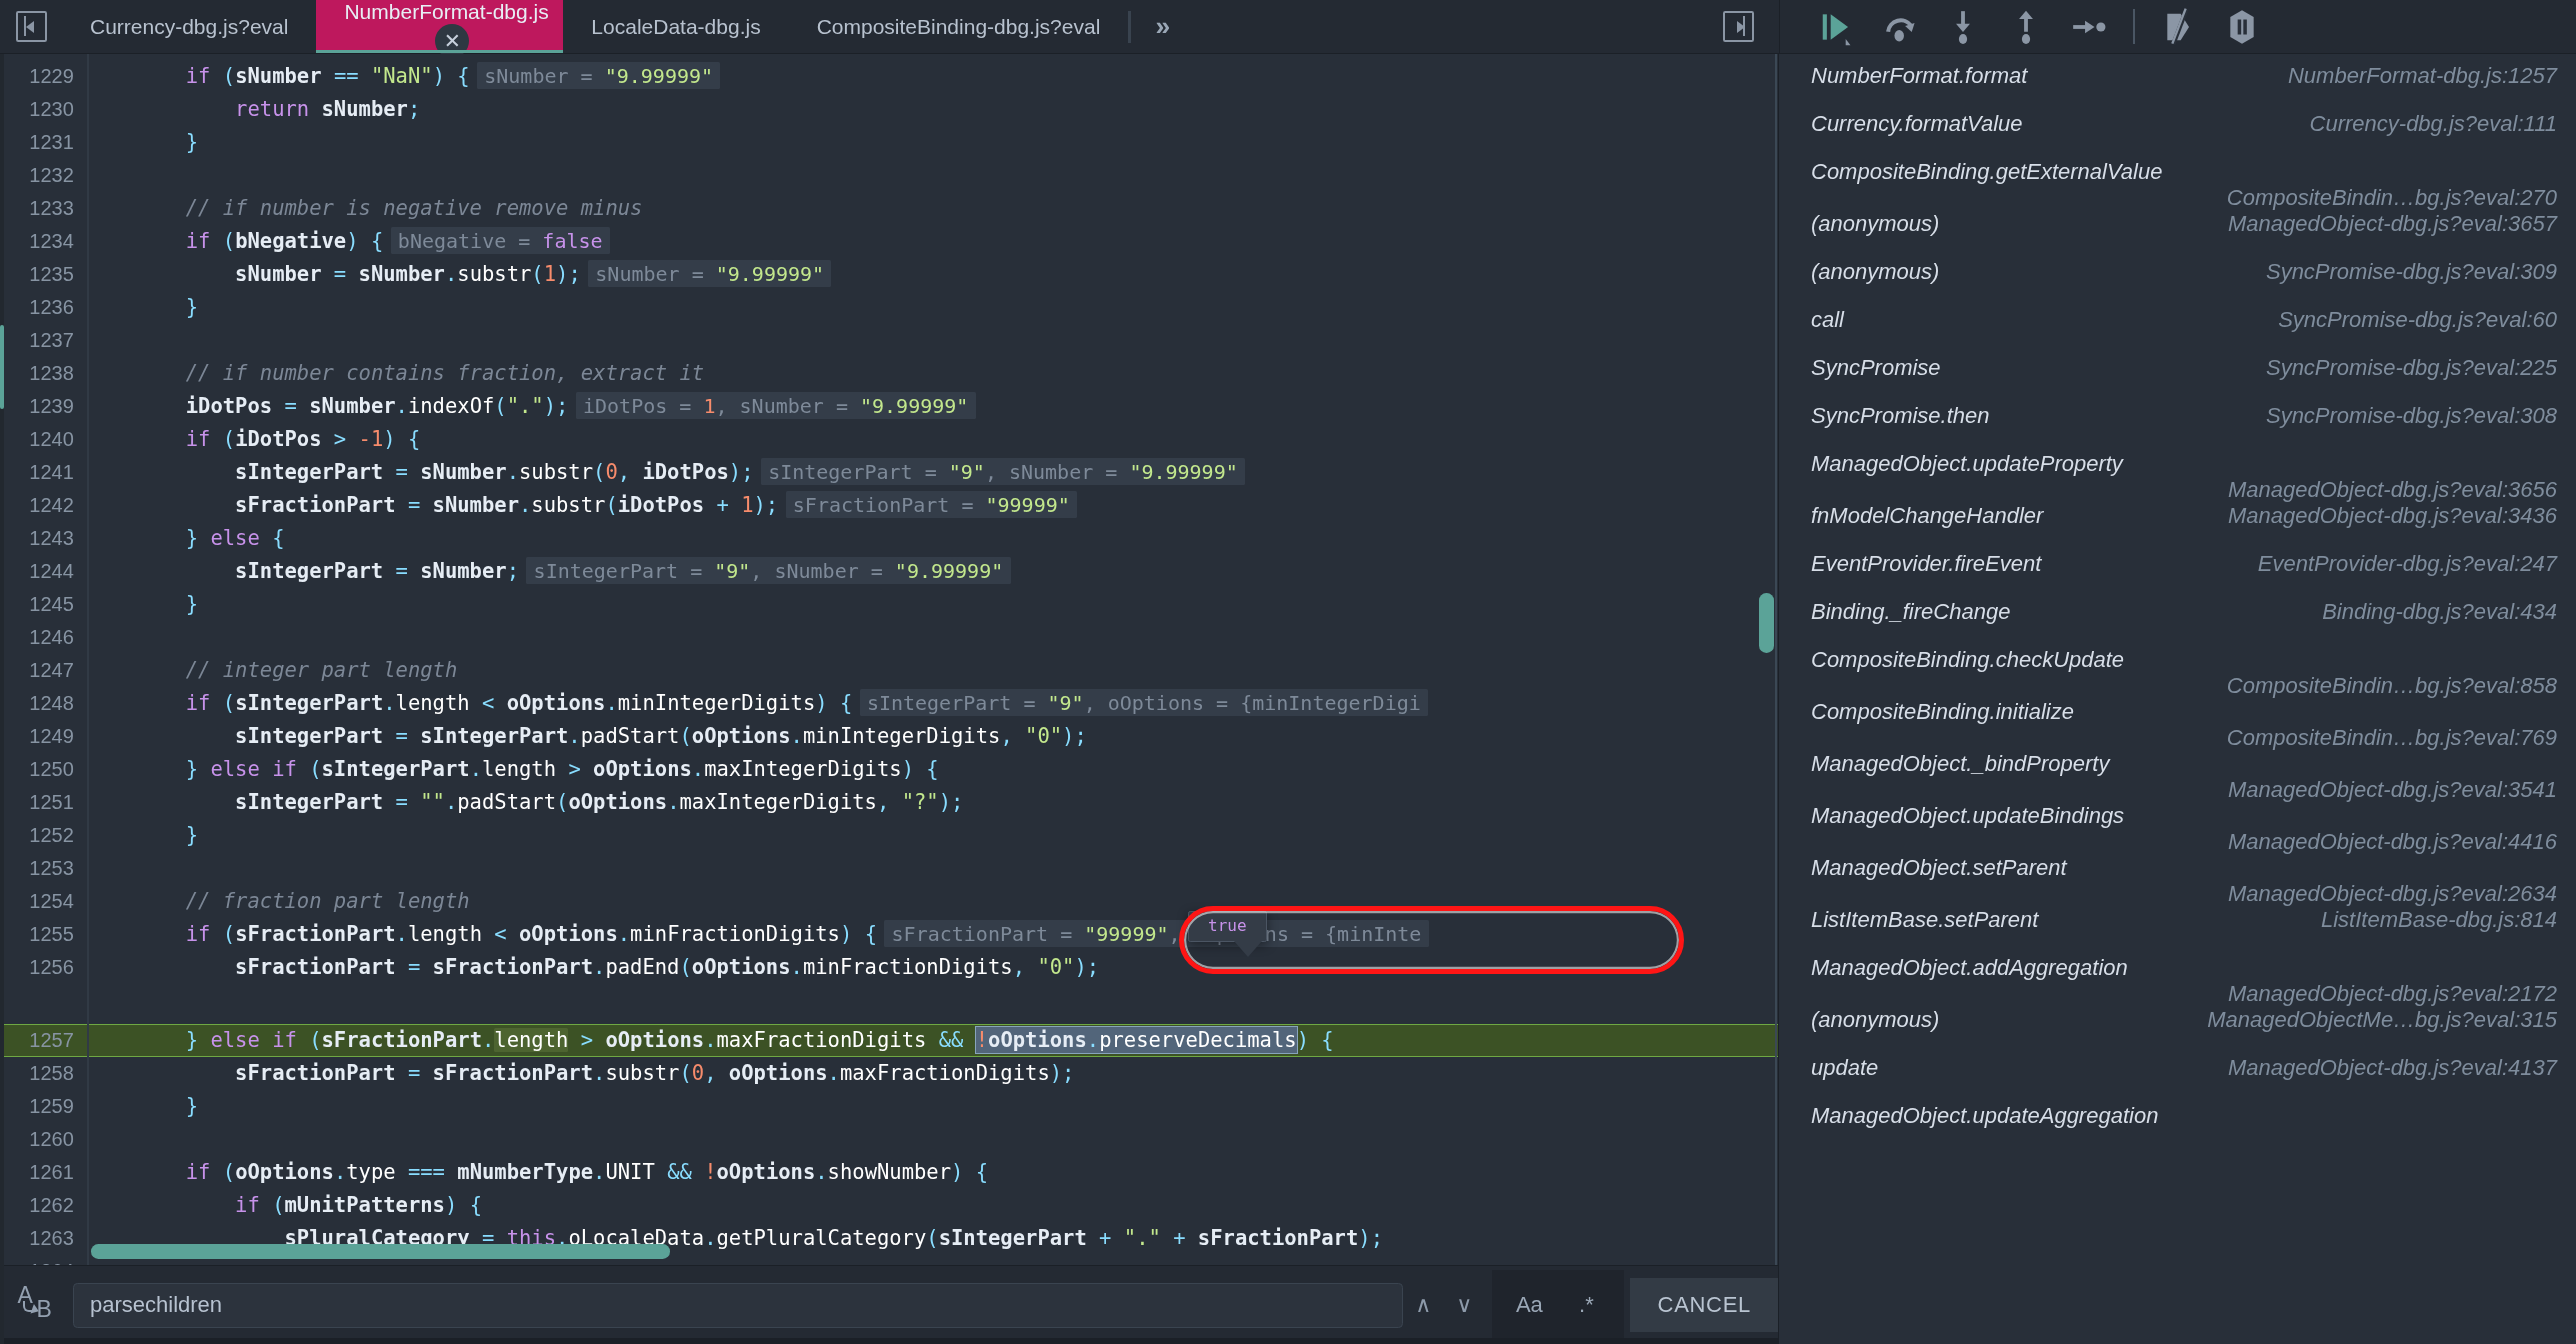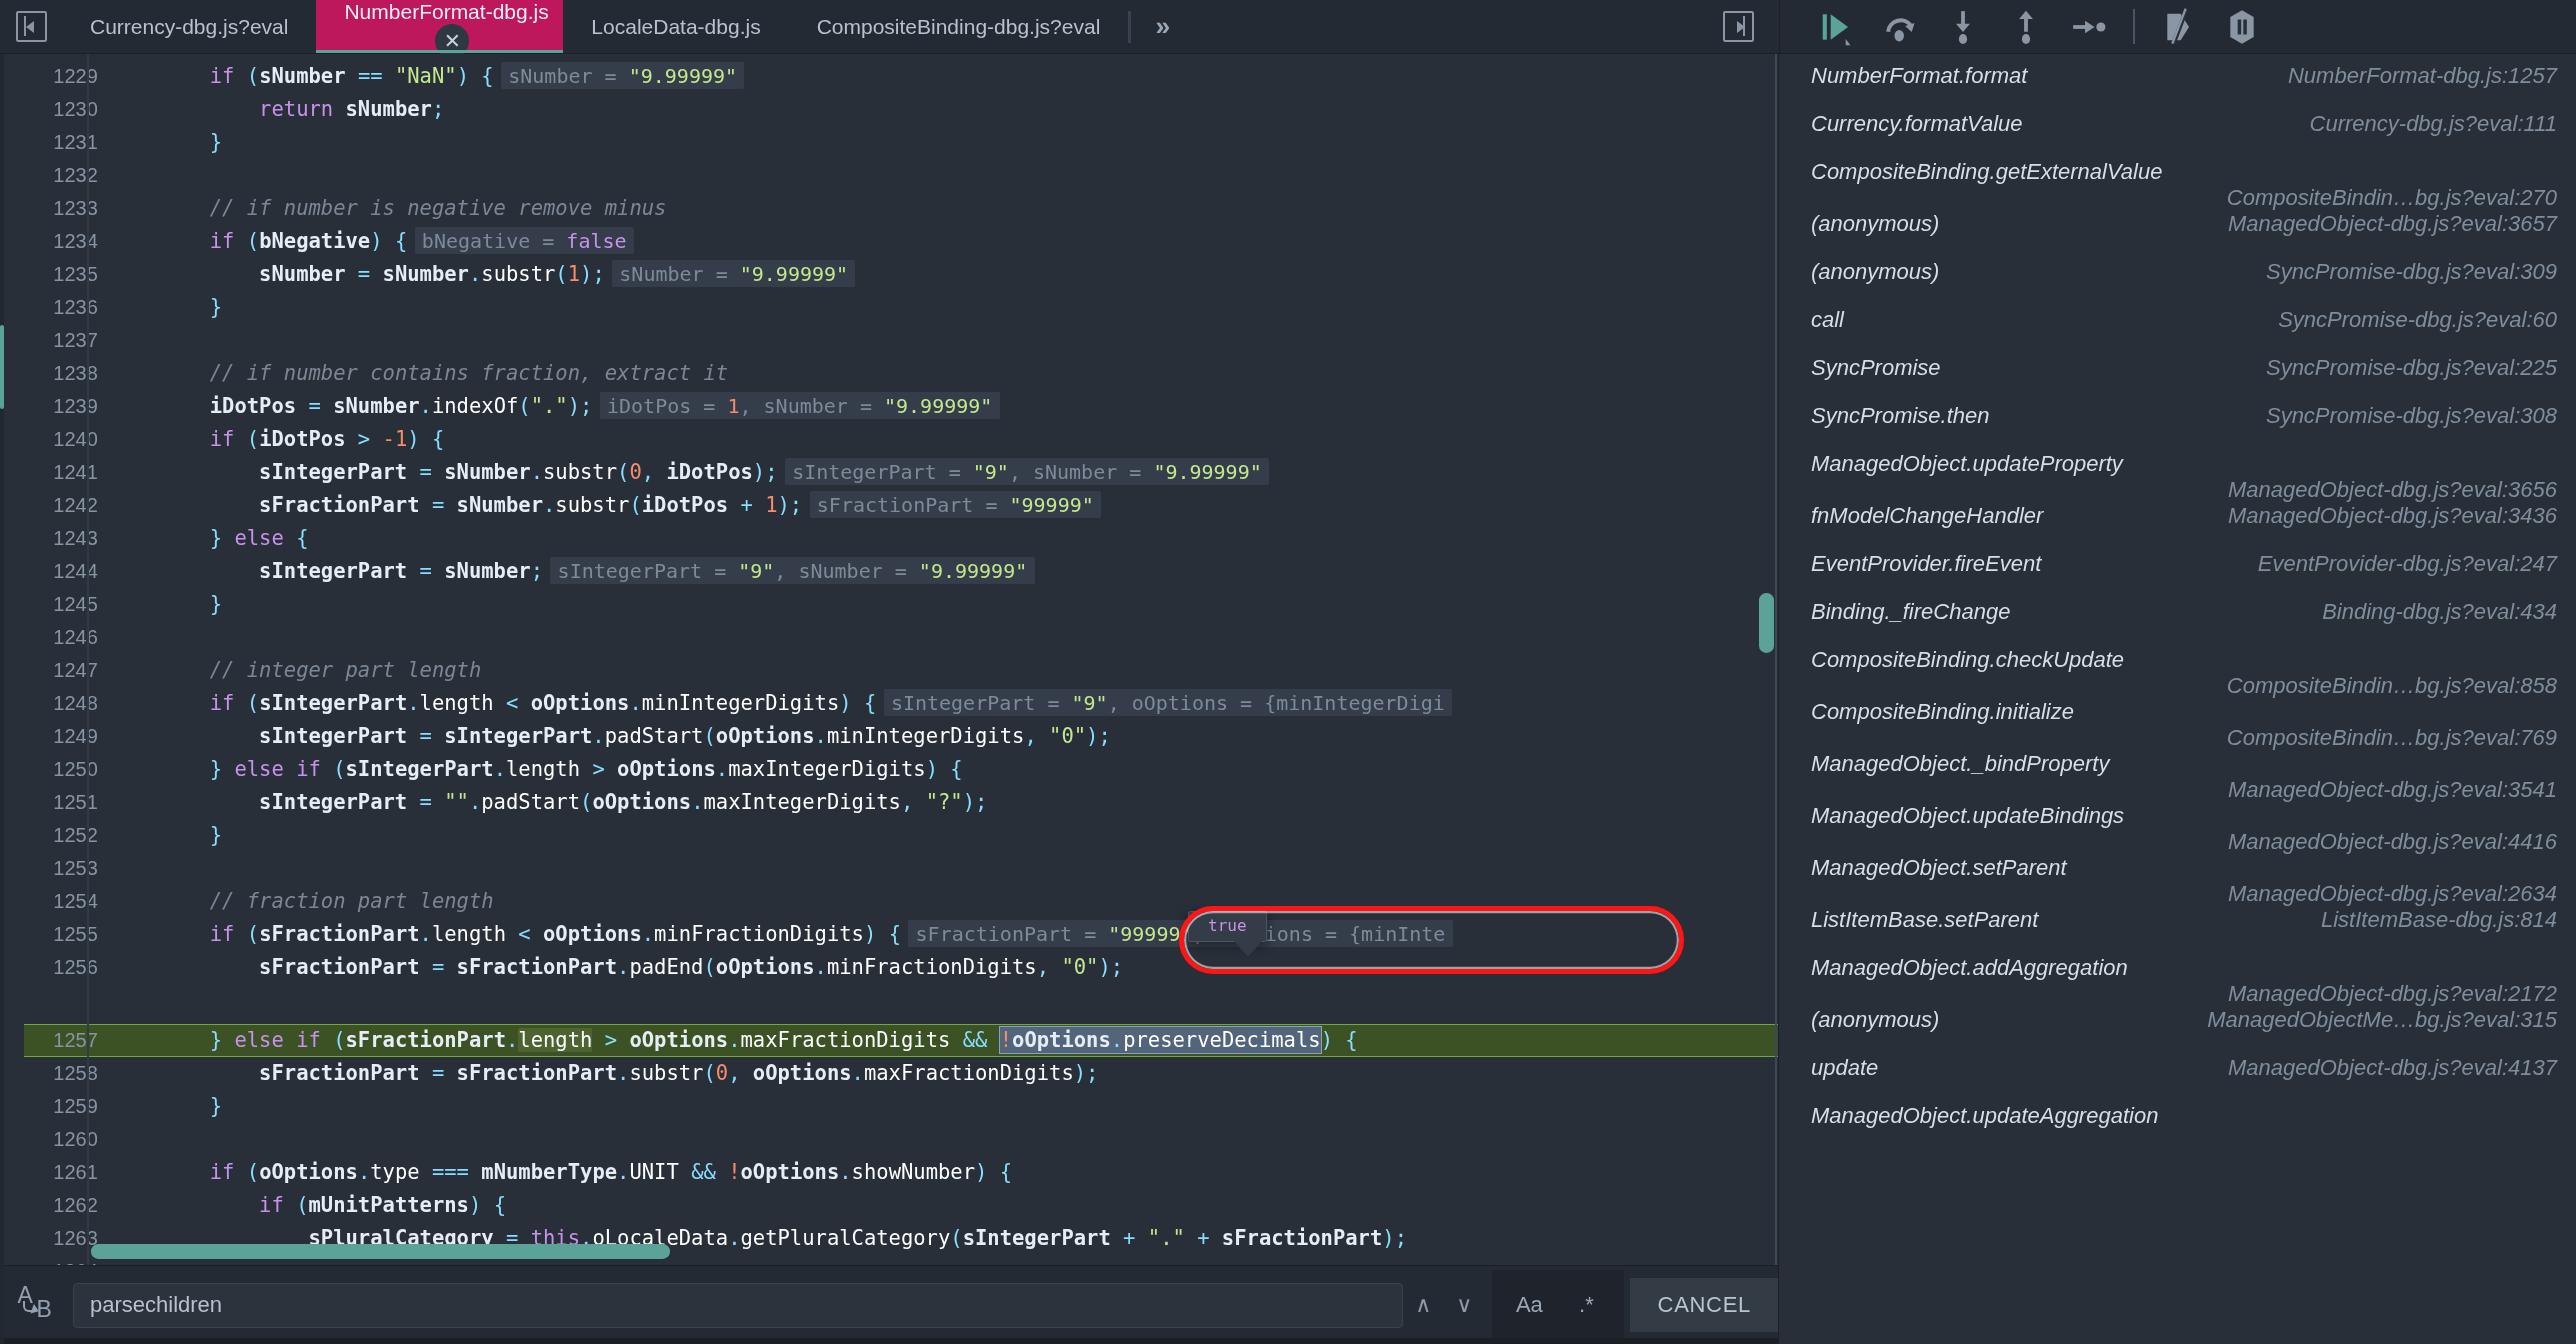--- a/index.html
+++ b/index.html
@@ -143,21 +143,20 @@
   }
   .codescroll { position: relative; flex: 1 1 auto; overflow: hidden; }
 
   .code {
     position: relative;
     font-family: "DejaVu Sans Mono", monospace;
     font-size: 20.5px;
     line-height: 33px;
     padding-top: 5.9px;
     white-space: pre;
-    padding-left: 24px;
   }
   .line {
     position: relative;
     height: 33px;
     display: flex; align-items: center;
     white-space: pre;
   }
   .line.exec {
     background: #3c5225;
     border-top: 1.5px solid #6fa843;

